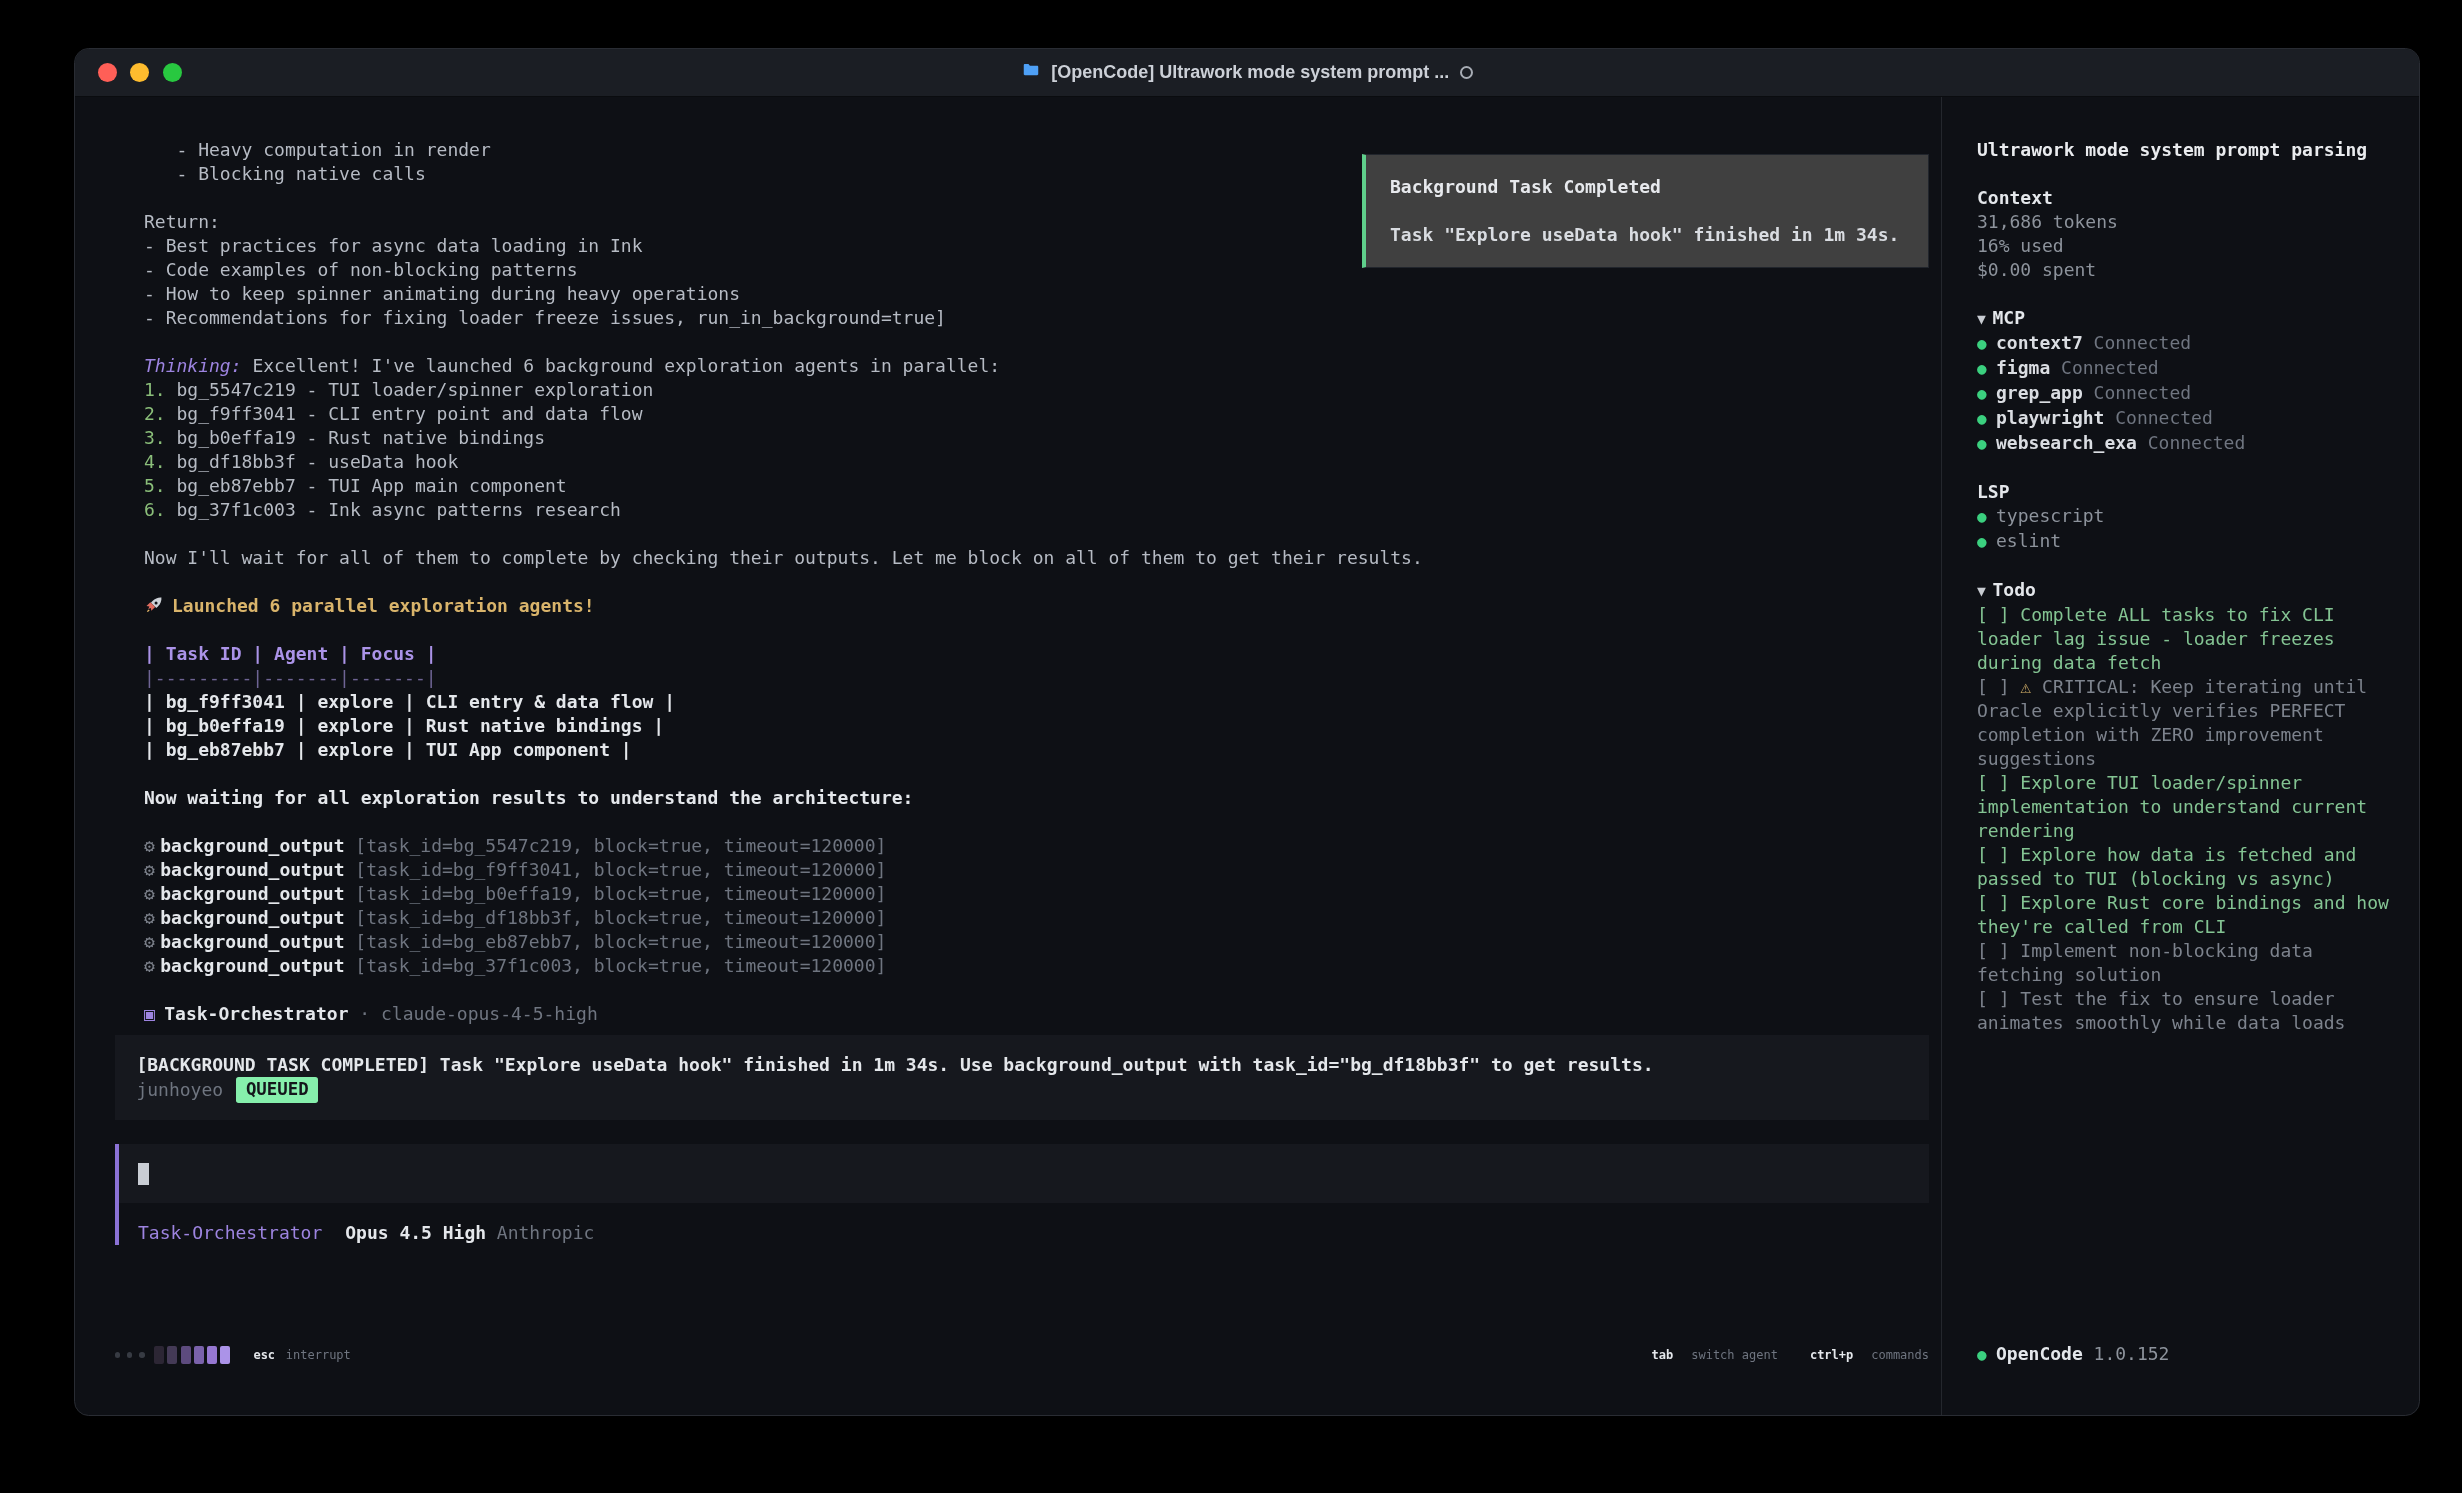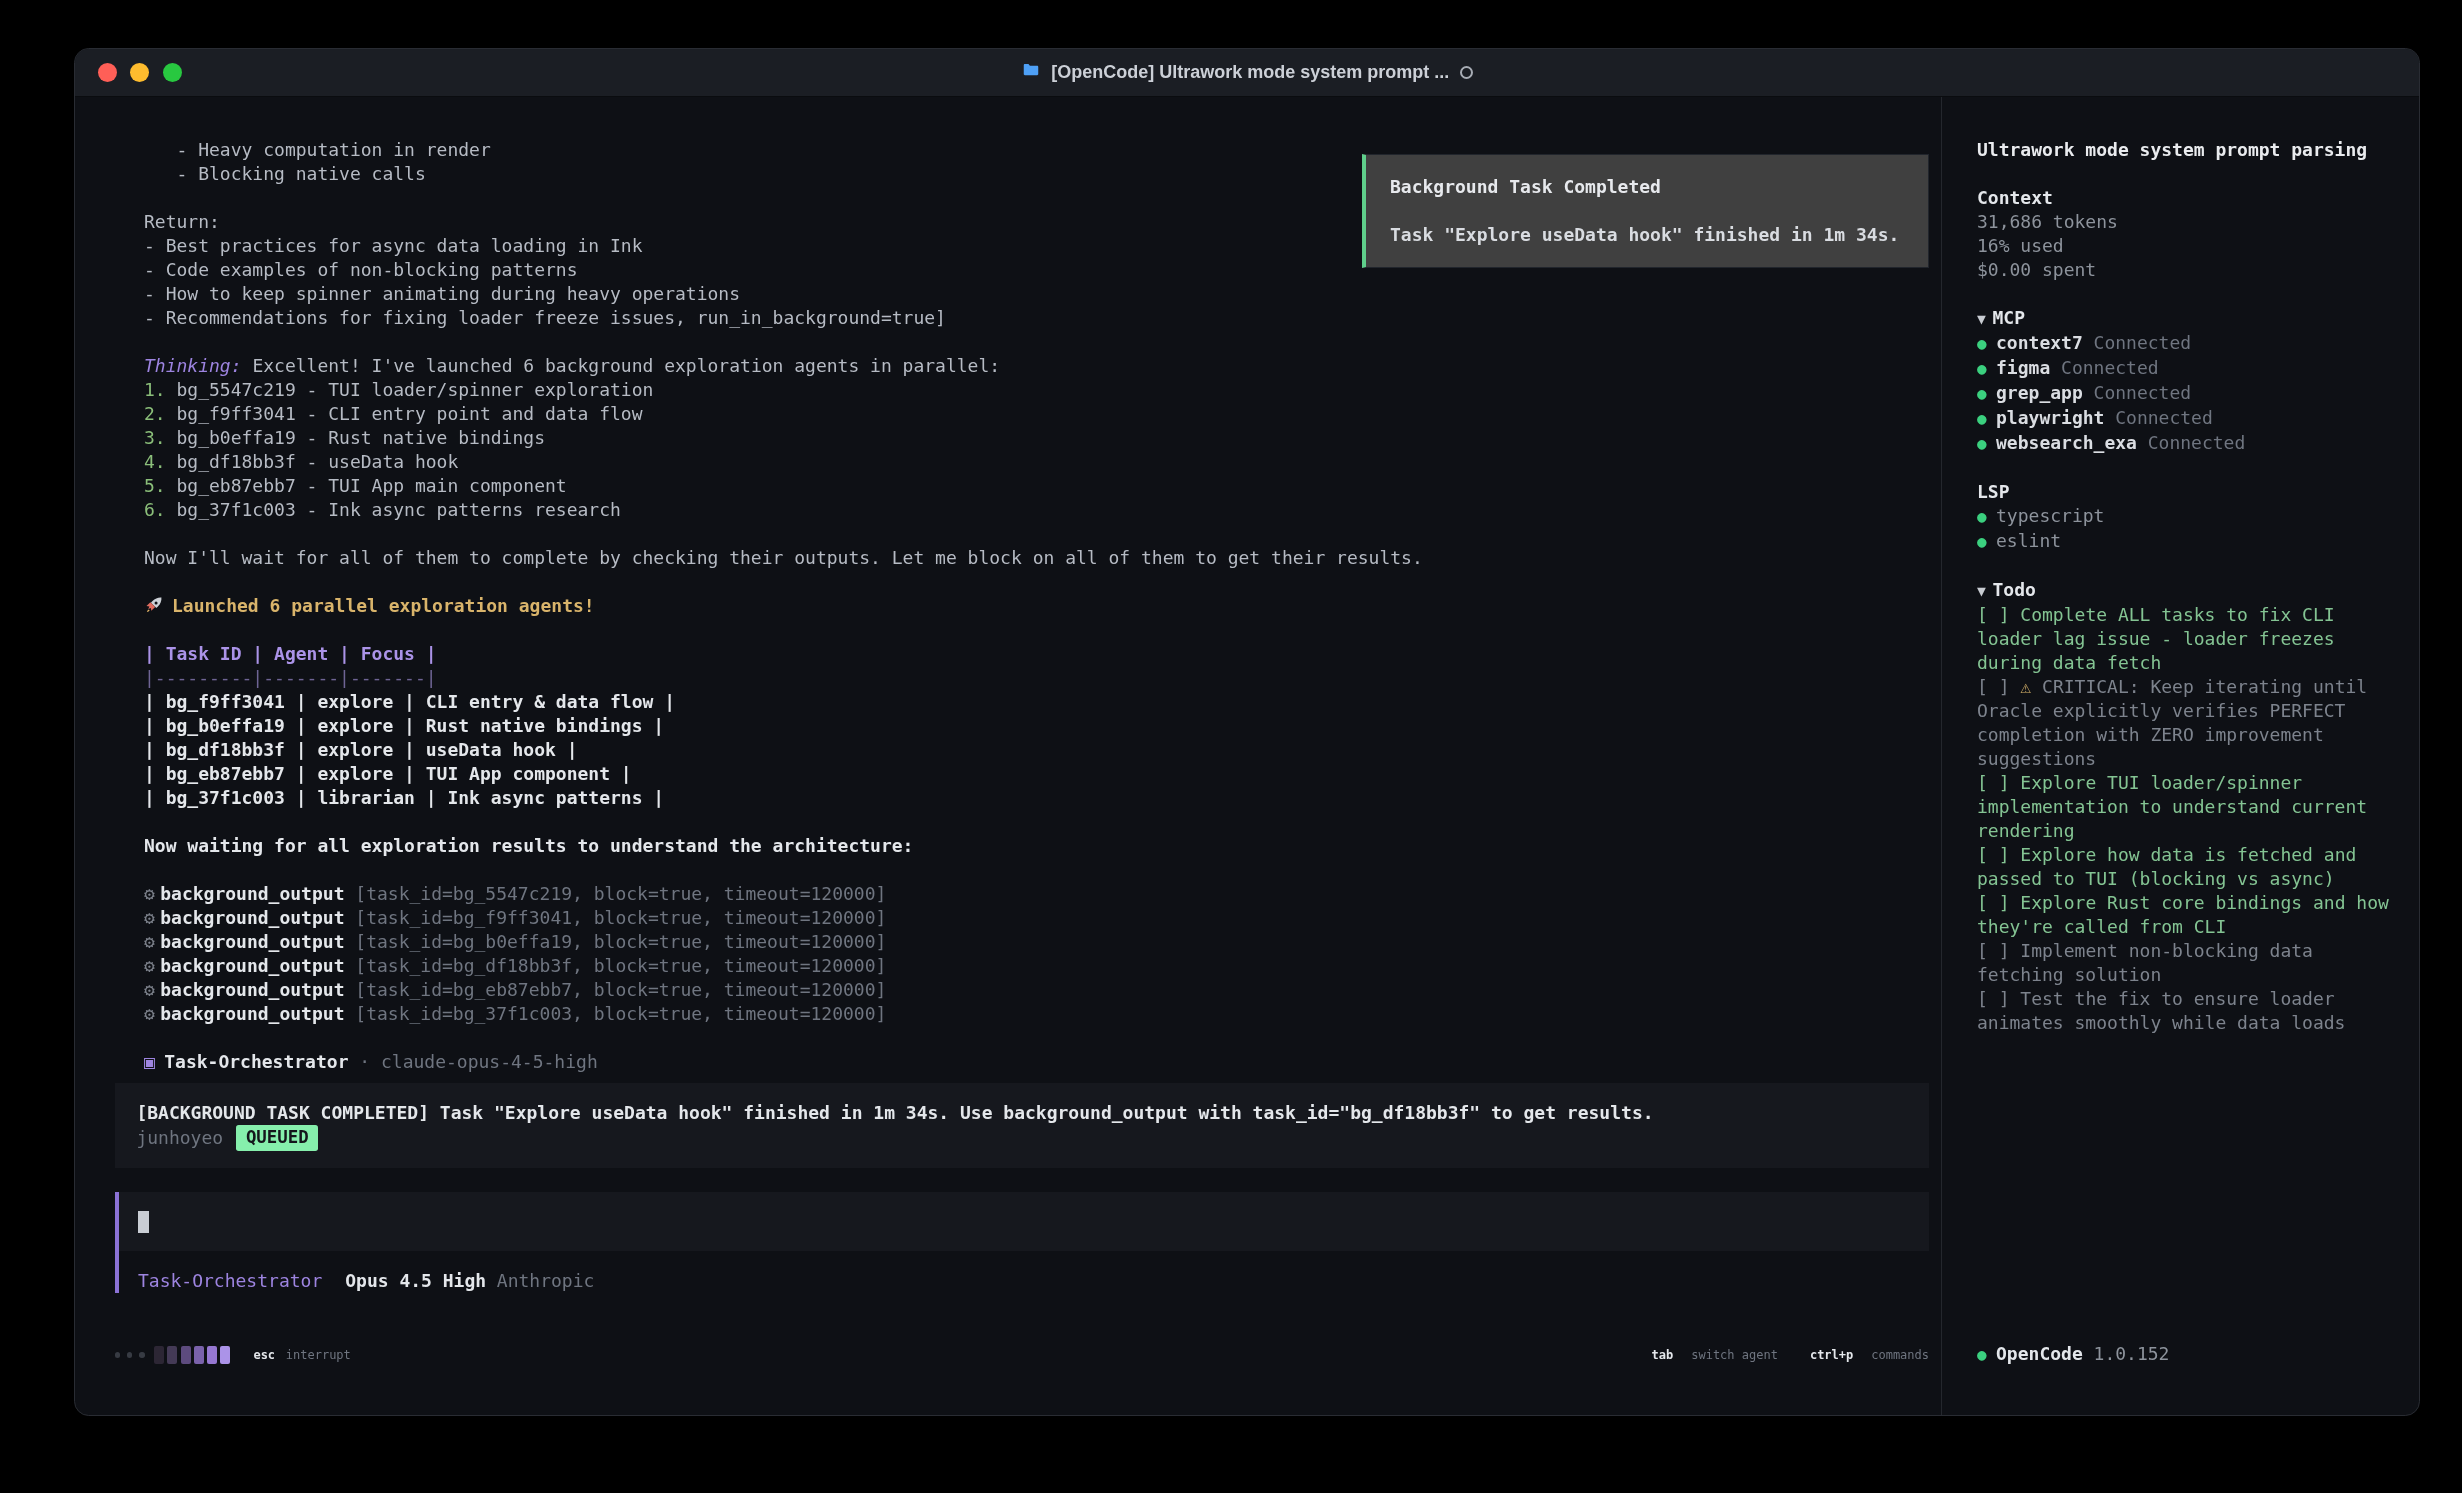--- a/index.html
+++ b/index.html
@@ -152,23 +152,21 @@
                 <path fill="#cdd1d7" d="M20.9 3.1c.4 3.8-1.1 7.6-4.2 10.7l-1.9 1.9-6.5-6.5 1.9-1.9C13.3 4.2 17.1 2.7 20.9 3.1z"></path>
                 <circle cx="14.5" cy="9.5" r="1.8" fill="#0e1015"></circle>
                 <path fill="#e06c5f" d="M7.6 8.6 3 13.2l3.5.6-1.4 3.1 3.1-1.4.6 3.5 4.6-4.6z"></path>
                 <path fill="#e5b567" d="M3.5 20.5c1.5-.3 2.6-1 3.2-2.1l-1.1-1.1c-1.1.6-1.8 1.7-2.1 3.2z"></path>
               </svg></span><span class="t-yellow">Launched 6 parallel exploration agents!</span></div>
           <div class="tline">&nbsp;</div>
           <div class="tline"><span class="t-purpleb">| Task ID | Agent | Focus |</span></div>
           <div class="tline"><span class="t-tsep">|---------|-------|-------|</span></div>
           <div class="tline"><span class="t-white">| bg_f9ff3041 | explore | CLI entry &amp; data flow |</span></div>
           <div class="tline"><span class="t-white">| bg_b0effa19 | explore | Rust native bindings |</span></div>
-          <div class="tline"><span class="t-white">| bg_df18bb3f | explore | useData hook |</span></div>
           <div class="tline"><span class="t-white">| bg_eb87ebb7 | explore | TUI App component |</span></div>
-          <div class="tline"><span class="t-white">| bg_37f1c003 | librarian | Ink async patterns |</span></div>
           <div class="tline">&nbsp;</div>
           <div class="tline"><span class="t-white">Now waiting for all exploration results to understand the architecture:</span></div>
           <div class="tline">&nbsp;</div>
           <div class="tline"><span class="t-gear-icon">⚙</span><span class="t-toolname">background_output </span><span class="t-dim">[task_id=bg_5547c219, block=true, timeout=120000]</span></div>
           <div class="tline"><span class="t-gear-icon">⚙</span><span class="t-toolname">background_output </span><span class="t-dim">[task_id=bg_f9ff3041, block=true, timeout=120000]</span></div>
           <div class="tline"><span class="t-gear-icon">⚙</span><span class="t-toolname">background_output </span><span class="t-dim">[task_id=bg_b0effa19, block=true, timeout=120000]</span></div>
           <div class="tline"><span class="t-gear-icon">⚙</span><span class="t-toolname">background_output </span><span class="t-dim">[task_id=bg_df18bb3f, block=true, timeout=120000]</span></div>
           <div class="tline"><span class="t-gear-icon">⚙</span><span class="t-toolname">background_output </span><span class="t-dim">[task_id=bg_eb87ebb7, block=true, timeout=120000]</span></div>
           <div class="tline"><span class="t-gear-icon">⚙</span><span class="t-toolname">background_output </span><span class="t-dim">[task_id=bg_37f1c003, block=true, timeout=120000]</span></div>
           <div class="tline">&nbsp;</div>

